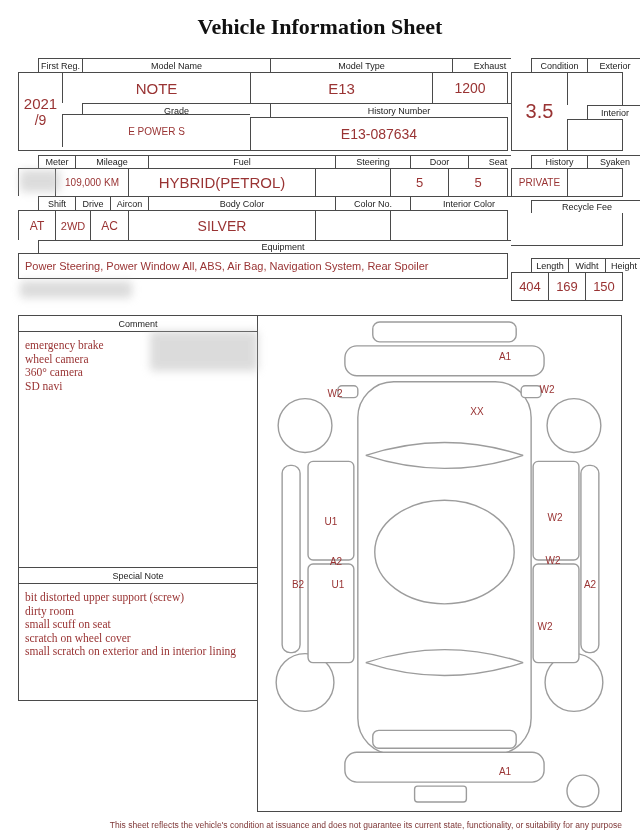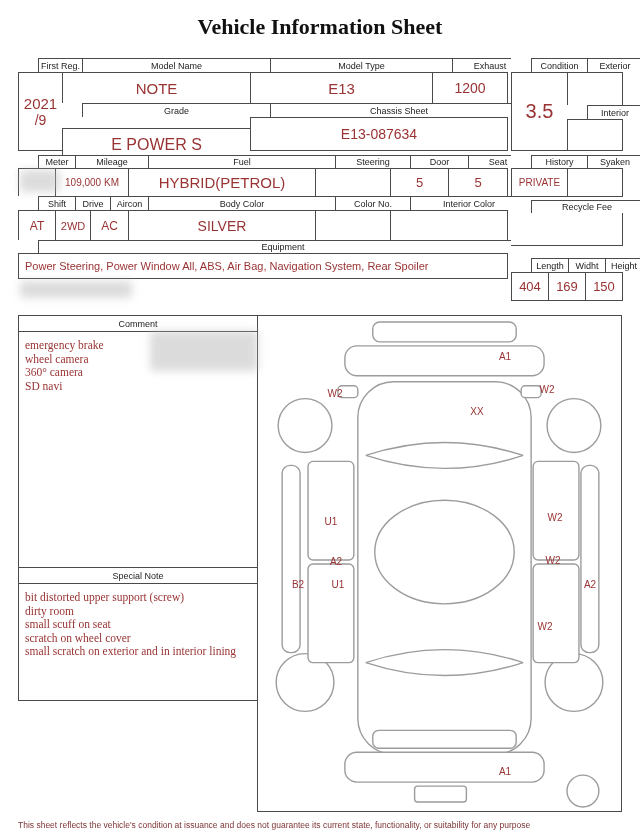--- a/index.html
+++ b/index.html
@@ -17,21 +17,21 @@
   .left-align{justify-content:flex-start;padding-left:6px;}
   .panel{position:absolute;box-sizing:border-box;border:1px solid var(--line-color);background:#fff;}
   .panel-hdr{height:15px;border-bottom:1px solid var(--line-color);display:flex;
              align-items:center;justify-content:center;font-size:9px;color:#1c1c1c;}
   .panel-body{padding:7px 6px;color:var(--value-color);font-size:11.5px;line-height:1.18;}
   .note-line{color:var(--value-color);font-family:Liberation Serif, serif;}
   .markers{position:absolute;left:0;top:0;right:0;bottom:0;}
   .marker{position:absolute;transform:translate(-50%,-50%);color:var(--value-color);
           font-size:10px;white-space:nowrap;}
   .smudge{position:absolute;background:#b9b9b9;opacity:.5;filter:blur(4px);border-radius:4px;}
-  .footer{position:absolute;left:18px;top:820px;width:604px;text-align:left;
+  .footer{position:absolute;left:18px;top:820px;width:604px;text-align:right;
           font-size:8.5px;color:var(--footer-color);white-space:nowrap;}
   svg .ln{fill:#ffffff;stroke:#9c9c9c;stroke-width:1.4;}
   svg .arc{fill:none;stroke:#9c9c9c;stroke-width:1.4;}
 </style>
 </head>
 <body>
 
 <div class="page" style="--value-color: #993333; --line-color: #4a4a4a; --footer-color: #7d3535;">
 
   <div class="title">Vehicle Information Sheet</div>
@@ -44,22 +44,22 @@
 
     <div class="cell val" style="left:0;top:14px;width:44px;height:78px;flex-direction:column;font-size:15px">
       <span>2021</span>
       <span style="font-size:14px">/9</span>
     </div>
     <div class="cell val" style="left:44px;top:14px;width:188px;height:31px;font-size:15px">NOTE</div>
     <div class="cell val" style="left:232px;top:14px;width:182px;height:31px;font-size:15px">E13</div>
     <div class="cell val" style="left:414px;top:14px;width:75px;height:31px;font-size:14px">1200</div>
 
     <div class="cell hdr" style="left:44px;top:45px;width:188px;height:14px">Grade</div>
-    <div class="cell hdr" style="left:232px;top:45px;width:257px;height:14px">Chassis Sheet</div>
-    <div class="cell val" style="left:44px;top:70px;width:188px;height:33px;font-size:16px">E POWER S</div>
+    <div class="cell hdr" style="left:232px;top:45px;width:257px;height:14px">History Number</div>
+    <div class="cell val" style="left:44px;top:56px;width:188px;height:33px;font-size:10px">E POWER S</div>
     <div class="cell val" style="left:232px;top:59px;width:257px;height:33px;font-size:14px">E13-087634</div>
   </div>
 
   <div class="tbl" style="left:18px;top:155px;width:489px;height:123px">
     <div class="cell hdr" style="left:0;top:0;width:37px;height:13px">Meter</div>
     <div class="cell hdr" style="left:37px;top:0;width:73px;height:13px">Mileage</div>
     <div class="cell hdr" style="left:110px;top:0;width:187px;height:13px">Fuel</div>
     <div class="cell hdr" style="left:297px;top:0;width:75px;height:13px">Steering</div>
     <div class="cell hdr" style="left:372px;top:0;width:58px;height:13px">Door</div>
     <div class="cell hdr" style="left:430px;top:0;width:59px;height:13px">Seat</div>

